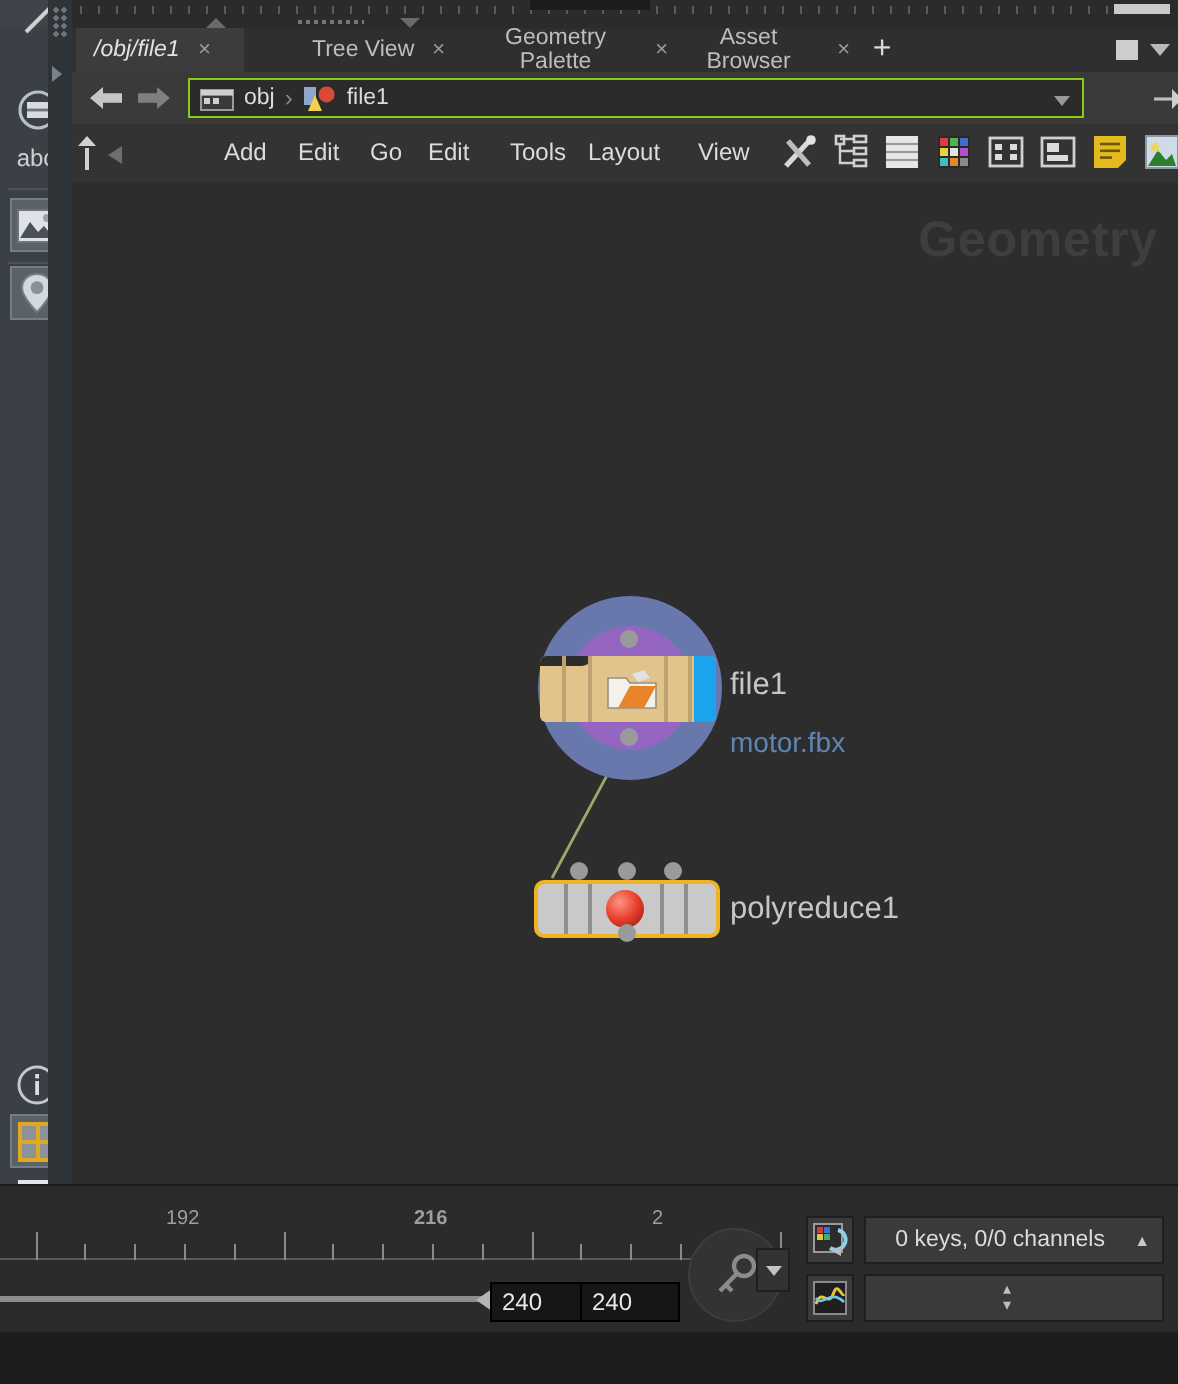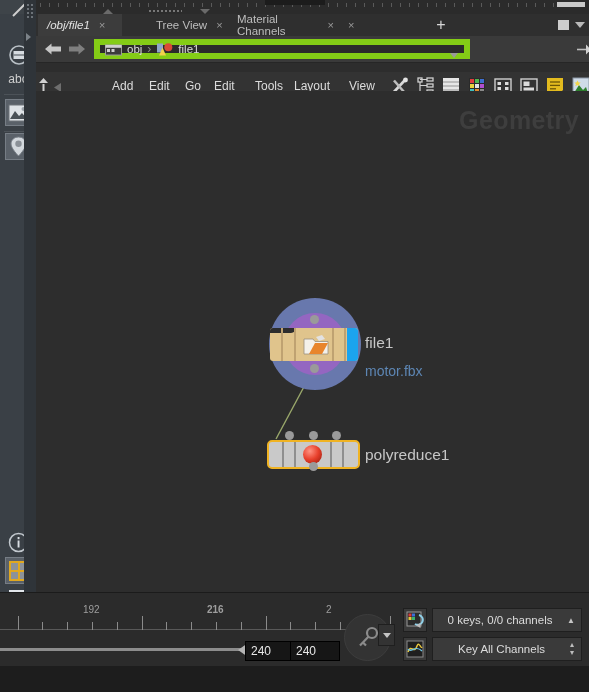--- a/index.html
+++ b/index.html
@@ -32,37 +32,37 @@
   #left-strip2{left:24px;top:0;width:12px;height:592px;background:#2f3439;}
   .dotcol{position:absolute;left:26px;top:3px;width:8px;height:16px;
      background-image:radial-gradient(#6c7278 45%,transparent 46%);background-size:4px 4px;}
   .tri-r{position:absolute;left:26px;top:33px;width:0;height:0;border-top:4px solid transparent;border-bottom:4px solid transparent;border-left:5px solid #7b8288;}
 
   
   #pane{left:36px;top:14px;width:553px;height:578px;background:#2d2d2d;}
 
   
   #tabbar{left:36px;top:14px;width:553px;height:22px;background:#2f2f2f;border-bottom:1px solid #242424;}
-  .tab{position:absolute;top:0;height:22px;display:flex;align-items:center;padding:0 6px 0 9px;box-sizing:border-box;color:#bdbdbd;font-size:11.5px;}
+  .tab{position:absolute;top:0;height:22px;display:flex;align-items:center;padding:0 6px 0 9px;box-sizing:border-box;color:#bdbdbd;font-size:11.5px;text-align:center;}
   .tab.active{background:#3c3c3c;font-style:italic;color:#e2e2e2;}
   .tab .x{margin-left:9px;color:#9a9a9a;font-size:11px;}
   .tab-plus{position:absolute;top:2px;width:18px;height:18px;color:#d8d8d8;font-size:16px;text-align:center;line-height:17px;}
   .tab-sq{position:absolute;top:6px;width:11px;height:10px;background:#cdcdcd;}
   .tab-fun{position:absolute;top:8px;width:0;height:0;border-left:5px solid transparent;border-right:5px solid transparent;border-top:6px solid #b9b9b9;}
 
   
   #pathbar{left:36px;top:36px;width:553px;height:26px;background:#3a3a3a;border-bottom:1px solid #262626;}
   .nav-arrow{position:absolute;top:6px;width:17px;height:14px;}
-  #pathfield{position:absolute;left:58px;top:3px;width:376px;height:20px;background:#2b2b2b;border:6px solid #84cc16;box-sizing:border-box;display:flex;align-items:center;}
+  #pathfield{position:absolute;left:58px;top:3px;width:448px;height:20px;background:#2b2b2b;border:1px solid #84cc16;box-sizing:border-box;display:flex;align-items:center;}
   .crumb{display:flex;align-items:center;color:#dcdcdc;font-size:11.5px;}
   .crumbsep{margin:0 5px;color:#8a8a8a;font-size:12px;}
   .pf-caret{position:absolute;right:6px;top:8px;width:0;height:0;border-left:4px solid transparent;border-right:4px solid transparent;border-top:5px solid #9a9a9a;}
 
   
-  #menubar{left:36px;top:62px;width:553px;height:29px;background:#333;border-bottom:1px solid #22c55e;margin-top:10px;}
+  #menubar{left:36px;top:62px;width:553px;height:29px;background:#333;border-bottom:1px solid #22c55e;}
   .mi{position:absolute;top:7px;color:#dcdcdc;font-size:12px;}
   .tb-ico{position:absolute;top:5px;width:18px;height:18px;}
 
   
   #canvas{left:36px;top:91px;width:553px;height:501px;background:#2d2d2d;overflow:hidden;}
   #geom-wm{position:absolute;right:10px;top:15px;color:#3e3e3e;font-size:25px;font-weight:bold;letter-spacing:.4px;}
 
   
   .node-name{position:absolute;color:#c6c6c6;font-size:15.5px;}
   .node-sub{position:absolute;color:#5d86b4;font-size:14px;}
@@ -243,24 +243,25 @@
 <div class="abs" id="tabbar">
   <div class="tab active" id="tab0" style="left:2px;width:84px">
     <span>/obj/file1</span>
     <span class="x">×</span>
   </div>
   <div class="tab" id="tab1" style="left:111px;width:86px">
     <span>Tree View</span>
     <span class="x">×</span>
   </div>
   <div class="tab" id="tab2" style="left:192px;width:112px">
-    <span>Material Channels</span>
+    <span>Geometry Palette</span>
     <span class="x">×</span>
   </div>
   <div class="tab" id="tab3" style="left:294px;width:101px">
+    <span>Asset Browser</span>
     <span class="x">×</span>
   </div>
   <div class="tab-plus" style="left:396px">+</div>
   <div class="tab-sq" style="left:522px"></div>
   <div class="tab-fun" style="left:539px"></div>
 </div>
 
 <div class="abs" id="pathbar">
   <svg class="nav-arrow" style="left:9px" viewBox="0 0 17 14">
     <path d="M0 7 L6.5 1.5 L6.5 4.6 L16 4.6 L16 9.4 L6.5 9.4 L6.5 12.5 Z" fill="#c6c6c6"></path>
@@ -482,19 +483,18 @@
 </div>
 
 <div class="rbtn" style="left:403px;top:637px">
   <svg width="18" height="18" viewBox="0 0 18 18" style="margin:2px">
     <rect x="1" y="1" width="16" height="16" fill="#1f1f1f" stroke="#8a8a8a"></rect>
     <path d="M2 12 C5 3, 8 15, 11 6 C13 1, 15 9, 16 7" fill="none" stroke="#e8c53a" stroke-width="1.5"></path>
     <path d="M2 9 C5 14, 9 4, 16 11" fill="none" stroke="#6fc8e8" stroke-width="1.3"></path>
   </svg>
 </div>
 <div class="rdrop" style="left:432px;top:637px;width:150px">
-  <span class="sb-txt">Key All Channels</span>
   <span class="updn" style="margin-right:7px">▴<br>▾</span>
 </div>
 
 <div class="abs" id="statusbar">
   
 </div>
 
 </body></html>

